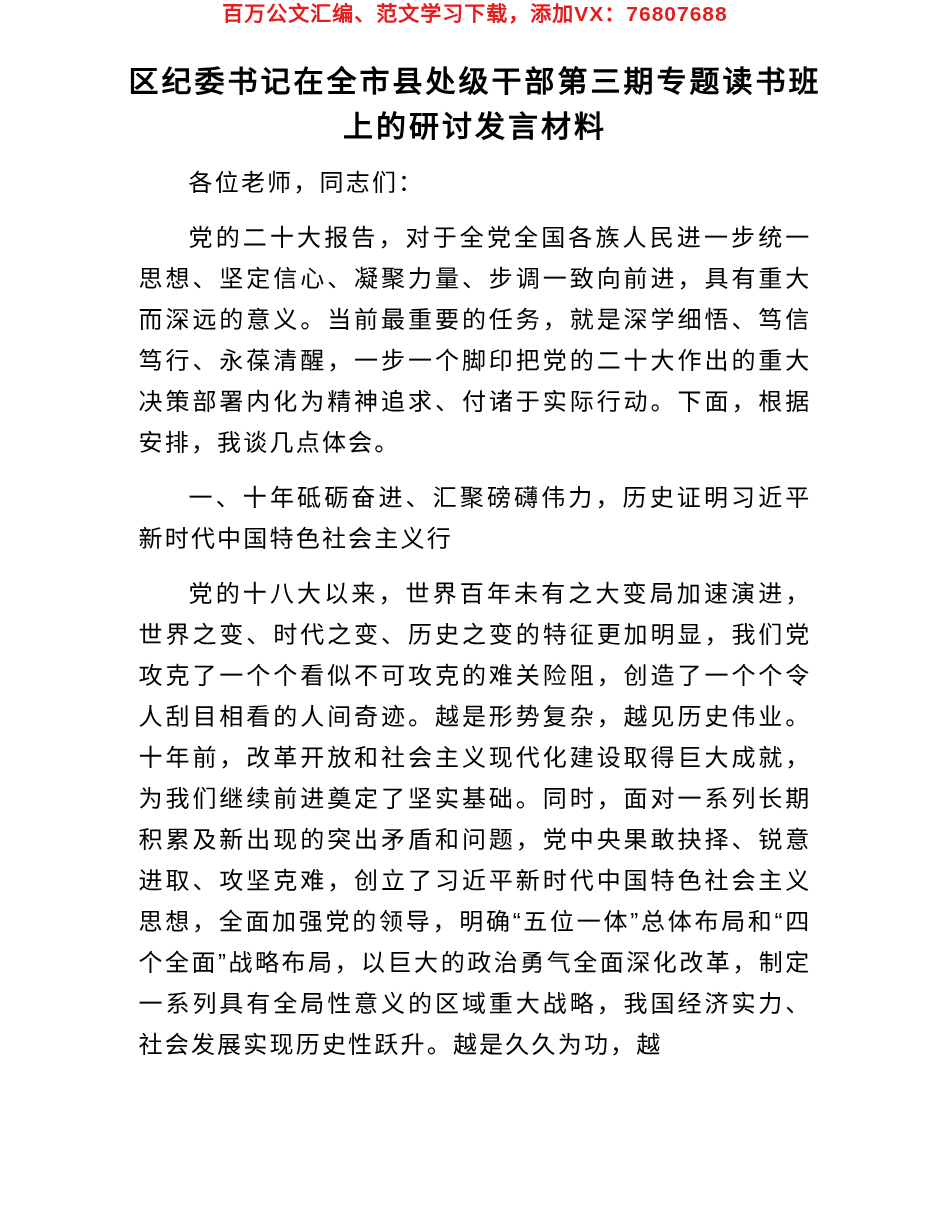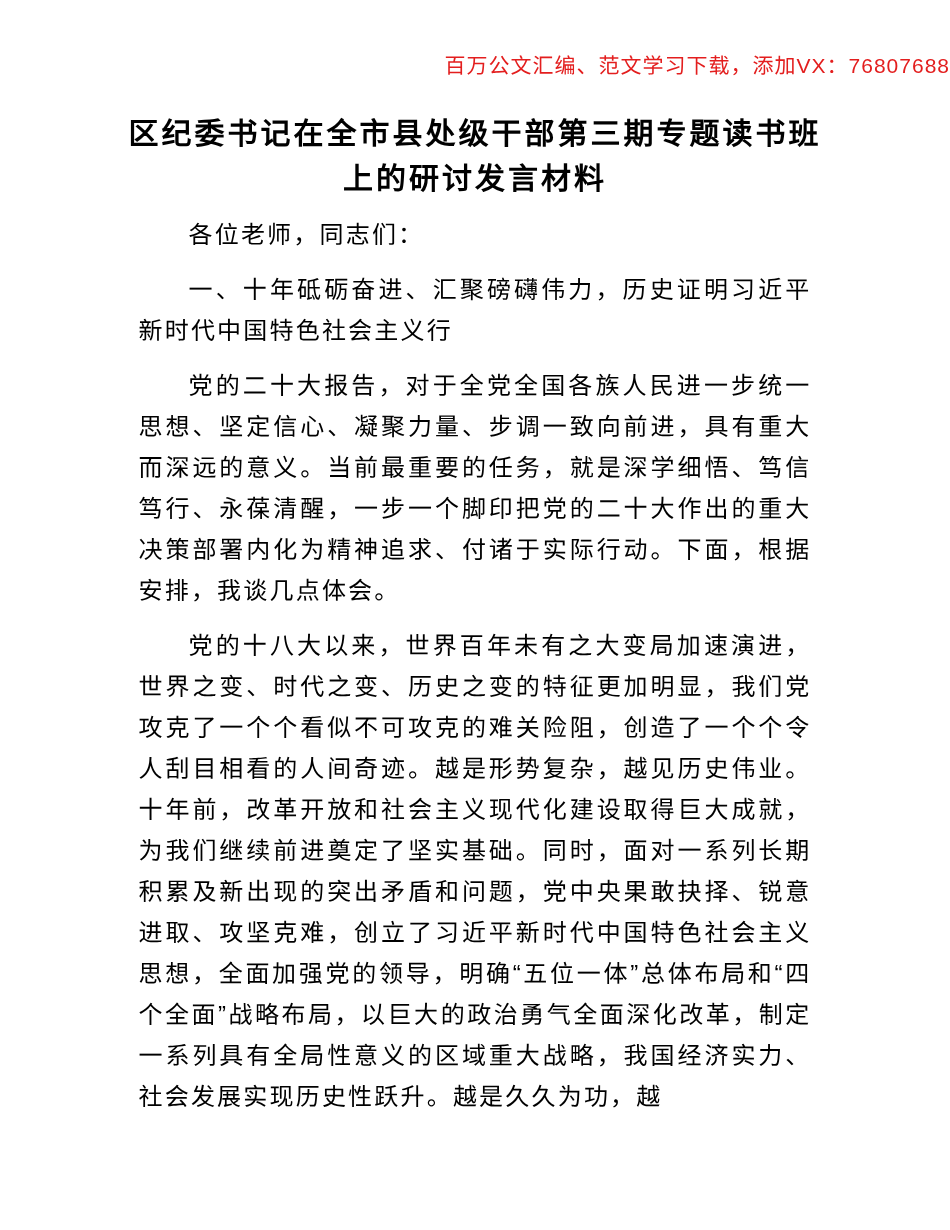--- a/index.html
+++ b/index.html
@@ -15,26 +15,26 @@
   }
   .page{
     position:relative;
     width:950px;
     height:1230px;
     margin:0 auto;
     background:var(--page-bg);
     overflow:hidden;
   }
   .notice{
-    padding-top:52px;
-    text-align:right;
+    text-align:center;
     color:var(--notice-red);
     font-size:21px;
     line-height:28px;
     letter-spacing:1px;
+    font-weight:bold;
   }
   .title{
     margin:31px auto 13px auto;
     width:700px;
     font-size:30px;
     font-weight:bold;
     line-height:45px;
     letter-spacing:3px;
     text-align:center;
     color:var(--text-black);
@@ -62,21 +62,21 @@
 <div class="page">
 
   <div class="notice">百万公文汇编、范文学习下载，添加VX：76807688</div>
 
   <h1 class="title">区纪委书记在全市县处级干部第三期专题读书班上的研讨发言材料</h1>
 
   <div class="content">
 
     <p class="para">各位老师，同志们：</p>
 
+    <p class="para">党的二十大报告，对于全党全国各族人民进一步统一思想、坚定信心、凝聚力量、步调一致向前进，具有重大而深远的意义。当前最重要的任务，就是深学细悟、笃信笃行、永葆清醒，一步一个脚印把党的二十大作出的重大决策部署内化为精神追求、付诸于实际行动。下面，根据安排，我谈几点体会。</p>
+
     <p class="para">一、十年砥砺奋进、汇聚磅礴伟力，历史证明习近平新时代中国特色社会主义行</p>
-
-    <p class="para">党的二十大报告，对于全党全国各族人民进一步统一思想、坚定信心、凝聚力量、步调一致向前进，具有重大而深远的意义。当前最重要的任务，就是深学细悟、笃信笃行、永葆清醒，一步一个脚印把党的二十大作出的重大决策部署内化为精神追求、付诸于实际行动。下面，根据安排，我谈几点体会。</p>
 
     <p class="para">党的十八大以来，世界百年未有之大变局加速演进，世界之变、时代之变、历史之变的特征更加明显，我们党攻克了一个个看似不可攻克的难关险阻，创造了一个个令人刮目相看的人间奇迹。越是形势复杂，越见历史伟业。十年前，改革开放和社会主义现代化建设取得巨大成就，为我们继续前进奠定了坚实基础。同时，面对一系列长期积累及新出现的突出矛盾和问题，党中央果敢抉择、锐意进取、攻坚克难，创立了习近平新时代中国特色社会主义思想，全面加强党的领导，明确“五位一体”总体布局和“四个全面”战略布局，以巨大的政治勇气全面深化改革，制定一系列具有全局性意义的区域重大战略，我国经济实力、社会发展实现历史性跃升。越是久久为功，越</p>
 
   </div>
 
 </div>
 
 </body></html>

